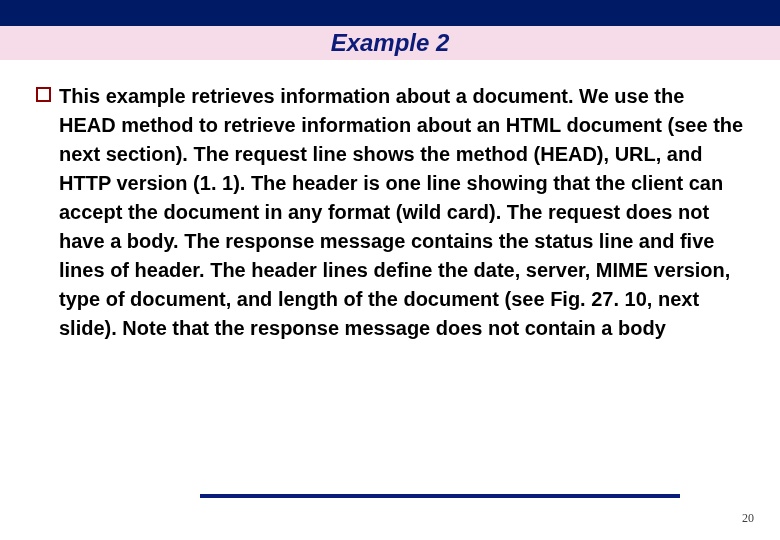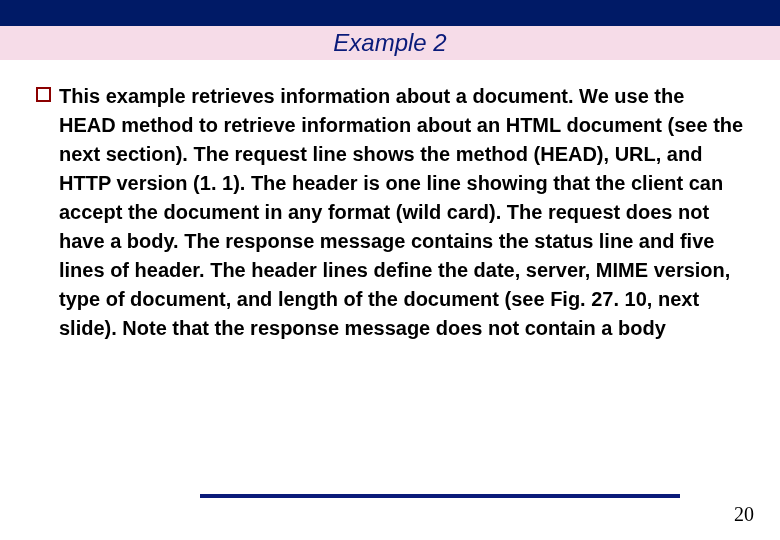--- a/index.html
+++ b/index.html
@@ -18,21 +18,21 @@
   }
   .title-bar {
     width: 100%;
     height: 34px;
     background: #f6dce8;
     display: flex;
     align-items: center;
     justify-content: center;
   }
   .title-text {
-    font-weight: normal;
+    font-weight: bold;
     font-style: italic;
     font-size: 24px;
     color: #0a1b7a;
   }
   .content {
     padding: 22px 36px 0 36px;
   }
   .bullet-row {
     display: flex;
     align-items: flex-start;
@@ -81,22 +81,22 @@
     left: 200px;
     bottom: 30px;
     width: 480px;
     height: 4px;
     background: #0a1b7a;
   }
   .page-num {
     position: absolute;
     right: 26px;
     bottom: 2px;
-    font-size: 20px;
-    color: #000000;
+    font-size: 12px;
+    color: #404040;
     font-family: Georgia, 'Times New Roman', serif;
   }
 </style>
 </head>
 <body>
 
 <div class="title-bar-top"></div>
 
 <div class="title-bar">
   <span class="title-text">Example 2</span>

